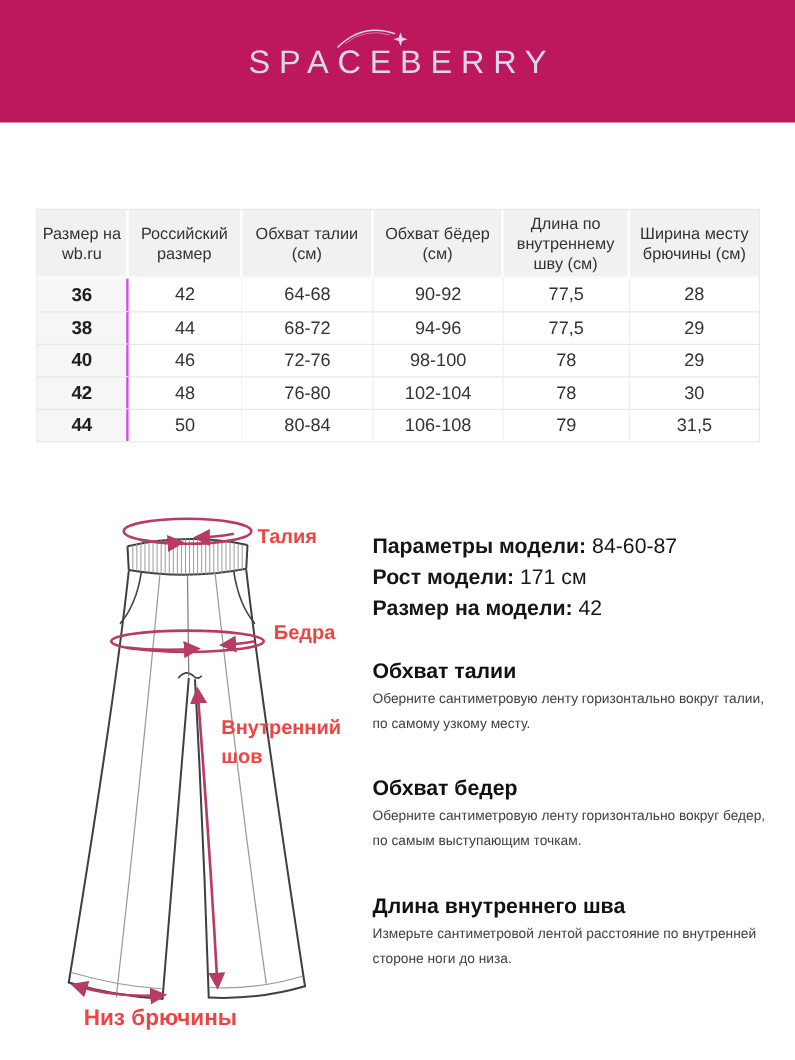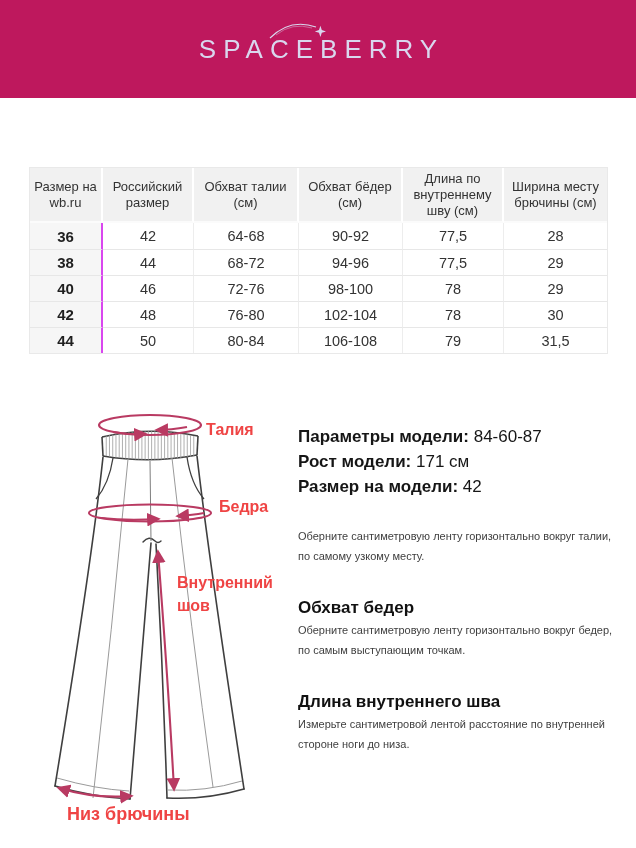--- a/index.html
+++ b/index.html
@@ -246,20 +246,21 @@
       <span class="lbl">Рост модели:</span>
       <span class="val">171 см</span>
     </div>
     <div class="model-line">
       <span class="lbl">Размер на модели:</span>
       <span class="val">42</span>
     </div>
   </div>
 
   <div class="guide-section">
+    <p class="guide-title">Обхват талии</p>
     <p class="guide-text">Оберните сантиметровую ленту горизонтально вокруг талии, по самому узкому месту.</p>
   </div>
 
   <div class="guide-section">
     <p class="guide-title">Обхват бедер</p>
     <p class="guide-text">Оберните сантиметровую ленту горизонтально вокруг бедер, по самым выступающим точкам.</p>
   </div>
 
   <div class="guide-section">
     <p class="guide-title">Длина внутреннего шва</p>

